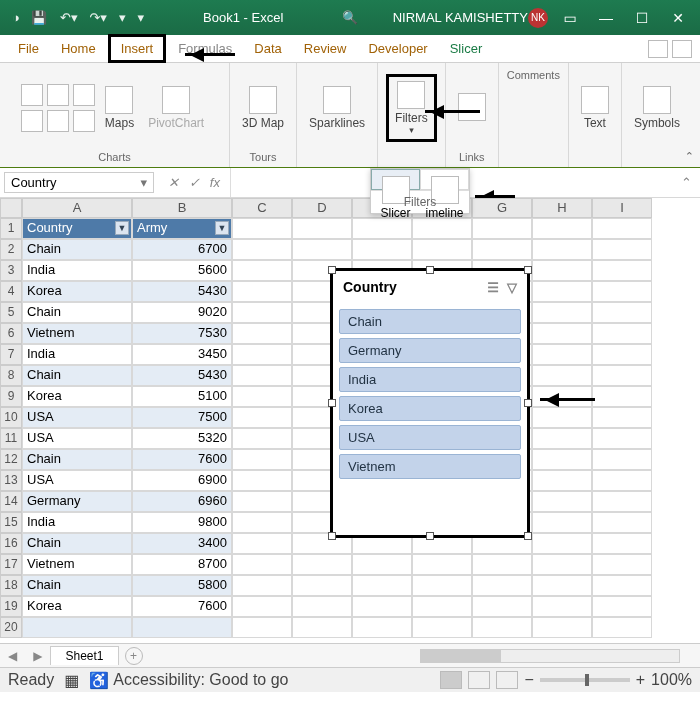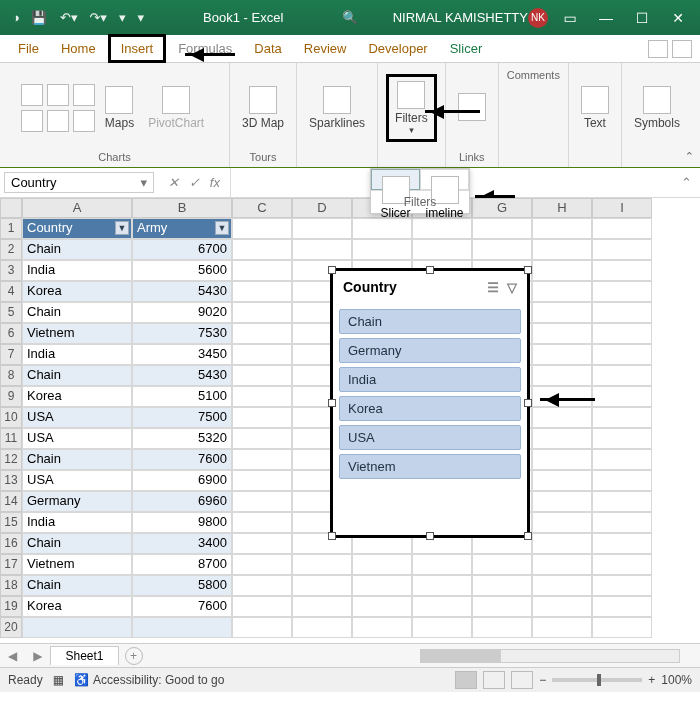--- a/index.html
+++ b/index.html
@@ -64,21 +64,21 @@
   .arrow::after { content:''; position:absolute; right:-2px; top:-5px; border:7px solid transparent; border-left:14px solid #000; }
   .arrow.left::after { right:auto; left:-2px; border:7px solid transparent; border-right:14px solid #000; }
 
   .sheettabs { height:24px; border-top:1px solid #ccc; display:flex; align-items:center; font-size:12px; background:#f6f6f6; }
   .sheettabs .nav { padding:0 8px; color:#888; }
   .sheettabs .stab { background:#fff; border:1px solid #ccc; border-bottom:none; padding:2px 14px; }
   .sheettabs .add { width:18px; height:18px; border:1px solid #bbb; border-radius:50%; text-align:center; line-height:16px; margin-left:6px; color:#888; }
   .sheettabs .scroll { margin-left:auto; width:260px; height:14px; border:1px solid #ccc; background:#eee; position:relative; margin-right:20px; }
   .sheettabs .scroll .thumb { position:absolute; left:0; top:0; width:80px; height:12px; background:#ccc; }
 
-  .status { height:25px; background:#f0f0f0; border-top:1px solid #ccc; display:flex; align-items:center; font-size:12px; color:#444; padding:0 8px; gap:10px; }
+  .status { height:25px; background:#f0f0f0; border-top:1px solid #ccc; display:flex; align-items:center; font-size:16px; color:#444; padding:0 8px; gap:10px; }
   .status .acc { display:flex; align-items:center; gap:4px; }
   .status .right { margin-left:auto; display:flex; align-items:center; gap:6px; }
   .status .vbtn { width:22px; height:18px; border:1px solid #bbb; }
   .status .vbtn.active { background:#ccc; }
   .zoom-slider { width:90px; height:4px; background:#ccc; position:relative; }
   .zoom-slider .th { position:absolute; left:45px; top:-4px; width:4px; height:12px; background:#666; }
 </style>
 </head>
 <body>
 

